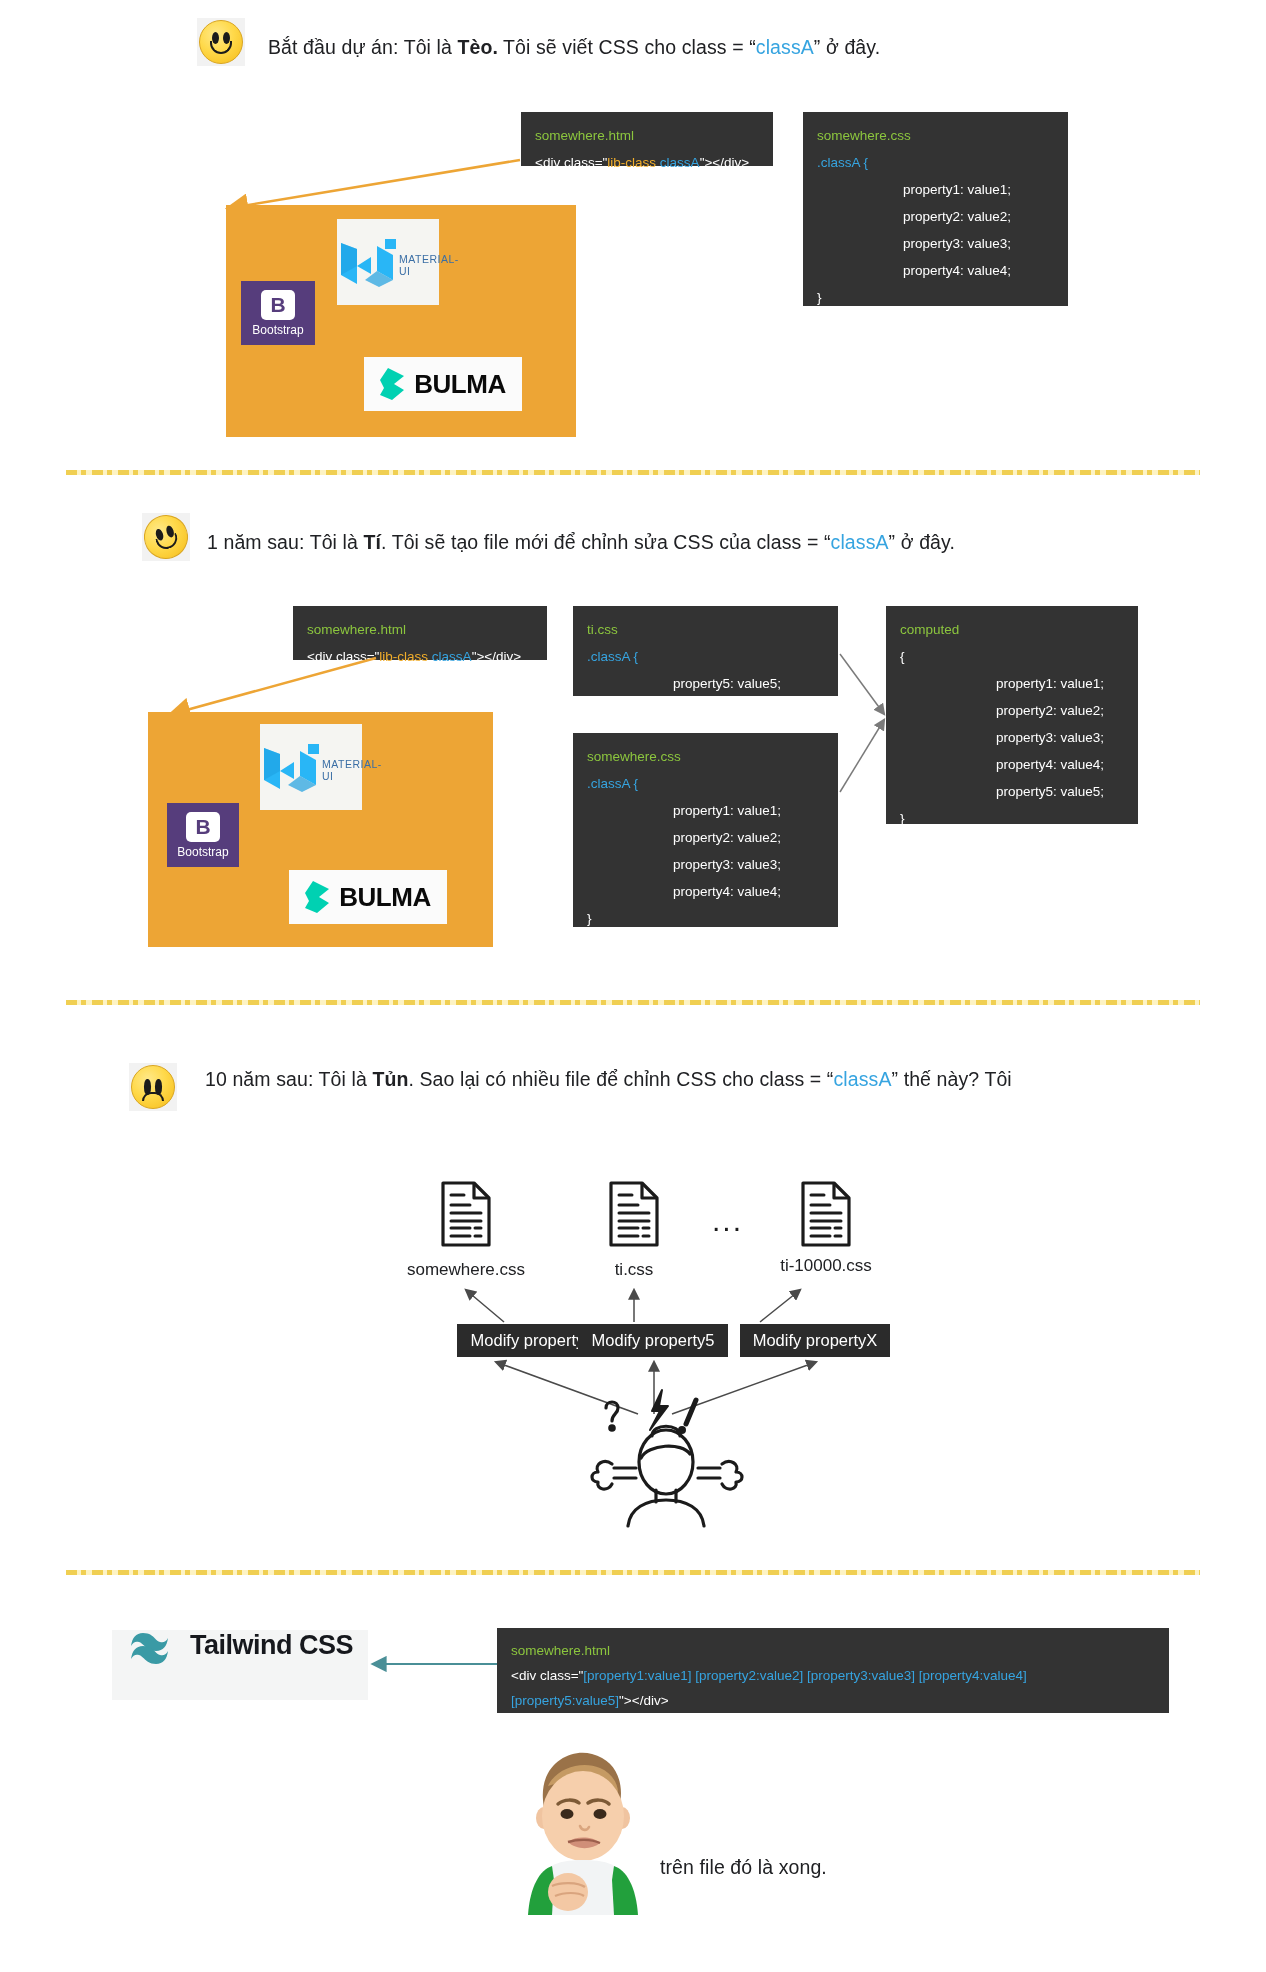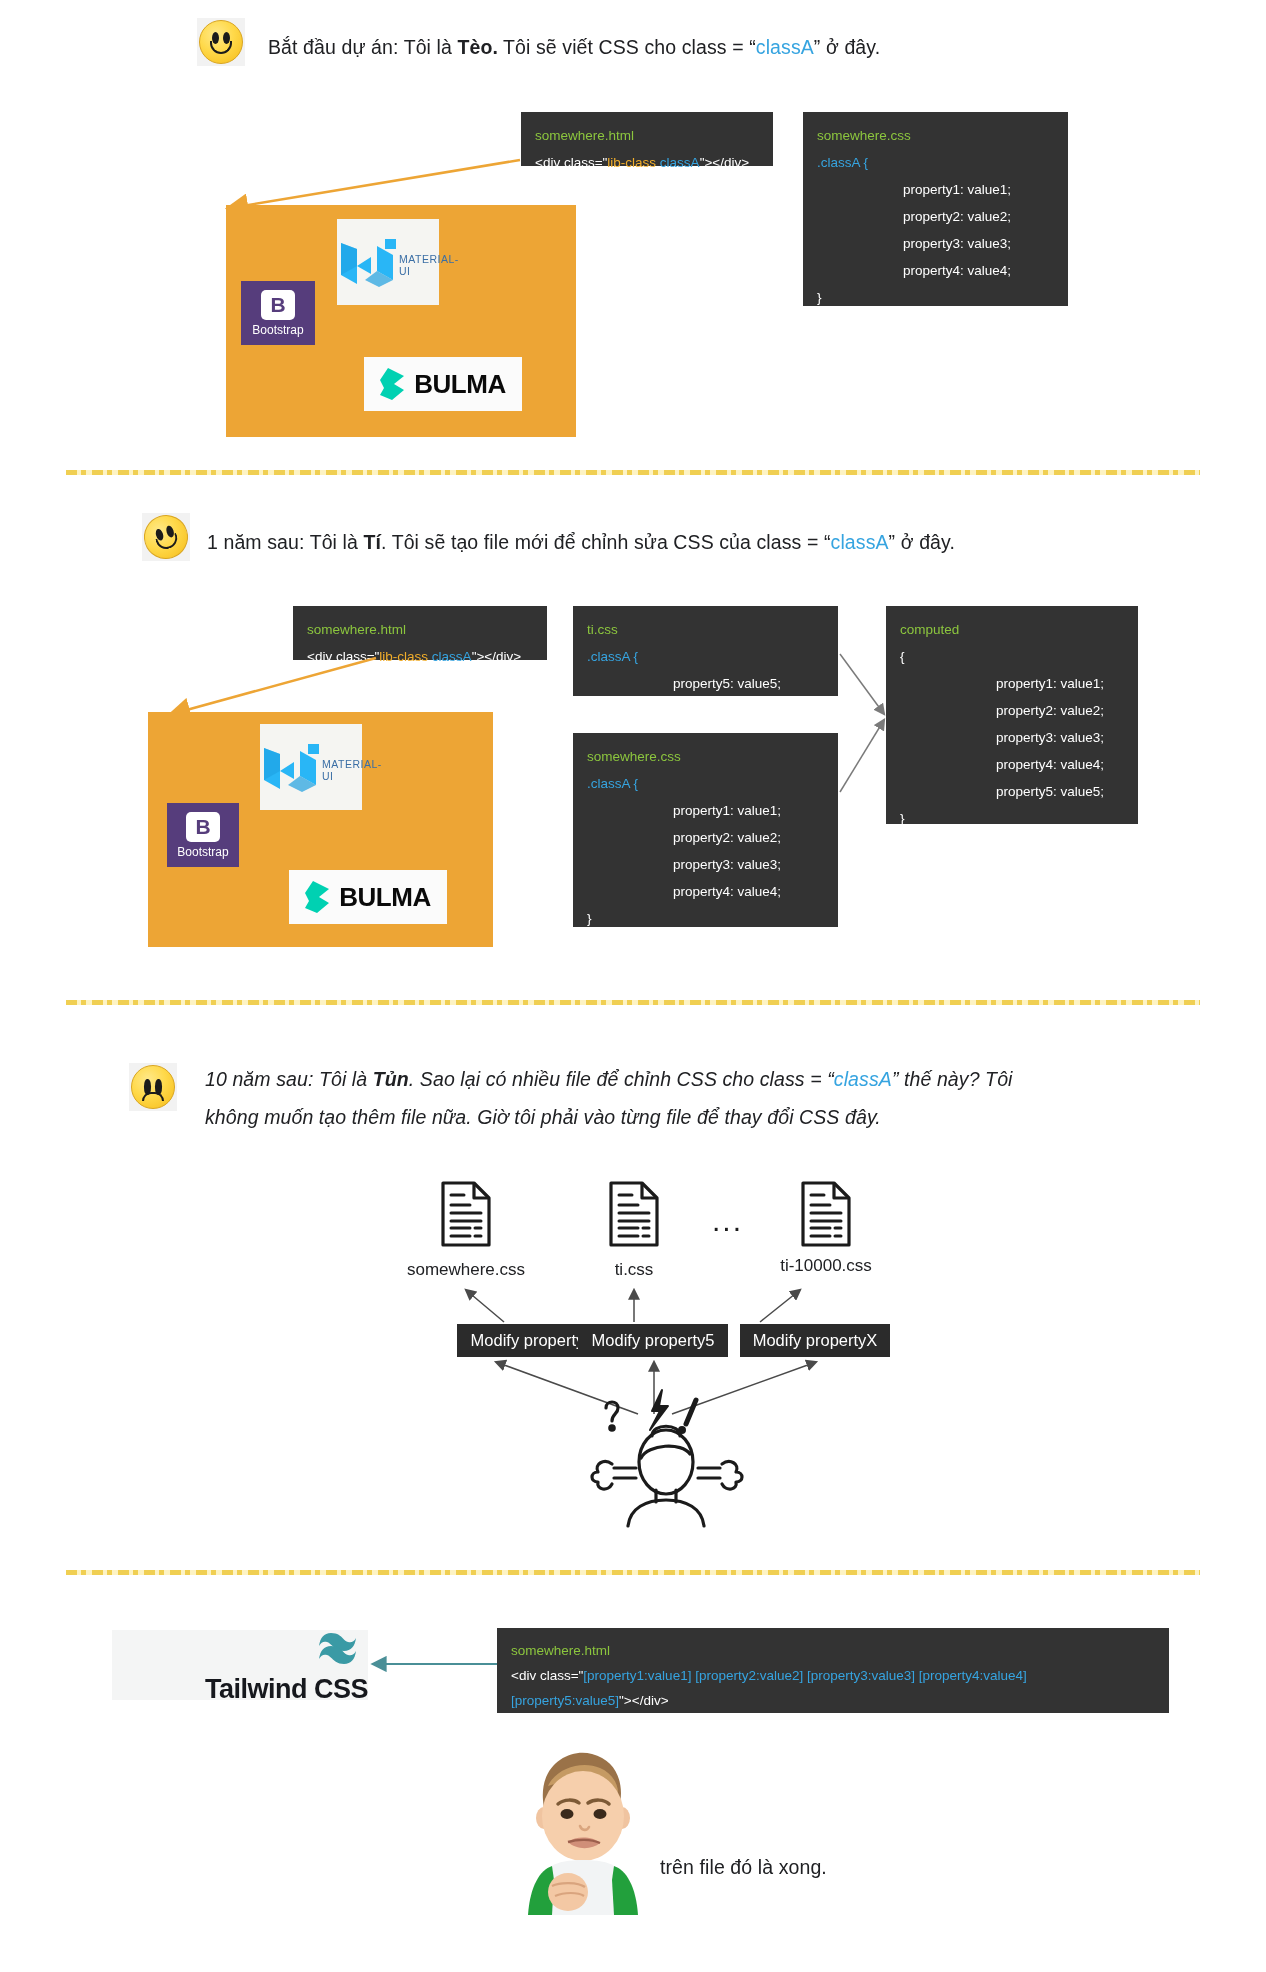--- a/index.html
+++ b/index.html
@@ -161,23 +161,22 @@
     font-size: 16.5px;
     padding: 7px 10px;
     white-space: nowrap;
     text-align: center;
   }
 
   
   .twbox {
     position: absolute;
     background: #f4f5f5;
-    display: flex; align-items: flex-end; gap: 10px;
+    display: flex; align-items: flex-start; gap: 10px;
     padding-left: 18px;
-    flex-direction: column;
   }
   .tw-label {
     font-size: 27px; font-weight: bold;
     color: #16181d; letter-spacing: -.5px;
   }
 
   
   .baby { position: absolute; }
 
   svg { display: block; overflow: visible; }
@@ -330,23 +329,22 @@
 
   <div class="divider" style="left:66px;top:1000px;width:1134px;"></div>
 
   <div class="face-shadow" style="left:129px;top:1063px;width:48px;height:48px;"></div>
   <div class="face upset" style="left:131px;top:1065px;">
     <span class="eye l"></span>
     <span class="eye r"></span>
     <span class="mouth"></span>
   </div>
 
-  <div class="narr" style="left:205px;top:1060px;width:990px;font-style:italic;">
+  <div class="narr" style="left:205px;top:1060px;width:990px;">
     <span>10 năm sau: Tôi là </span><b>Tủn</b><span>. Sao lại có nhiều file để chỉnh CSS cho class = “</span><span class="cls">classA</span><span>” thế này? Tôi</span>
-    <div>không muốn tạo thêm file nữa. Giờ tôi phải vào từng file để thay đổi CSS đây.</div>
   </div>
 
   <div class="fileicon" style="left:440px;top:1180px;">
     <svg width="52" height="68" viewBox="0 0 52 68">
       <path d="M3,3 H34 L49,18 V65 H3 Z" fill="#fff" stroke="#1b1b1b" stroke-width="3.2" stroke-linejoin="round"></path>
       <path d="M34,3 V18 H49" fill="none" stroke="#1b1b1b" stroke-width="3.2" stroke-linejoin="round"></path>
       <g stroke="#1b1b1b" stroke-width="3" stroke-linecap="round">
         <line x1="11" y1="15" x2="24" y2="15"></line>
         <line x1="11" y1="25" x2="30" y2="25"></line>
         <line x1="11" y1="33" x2="41" y2="33"></line>

